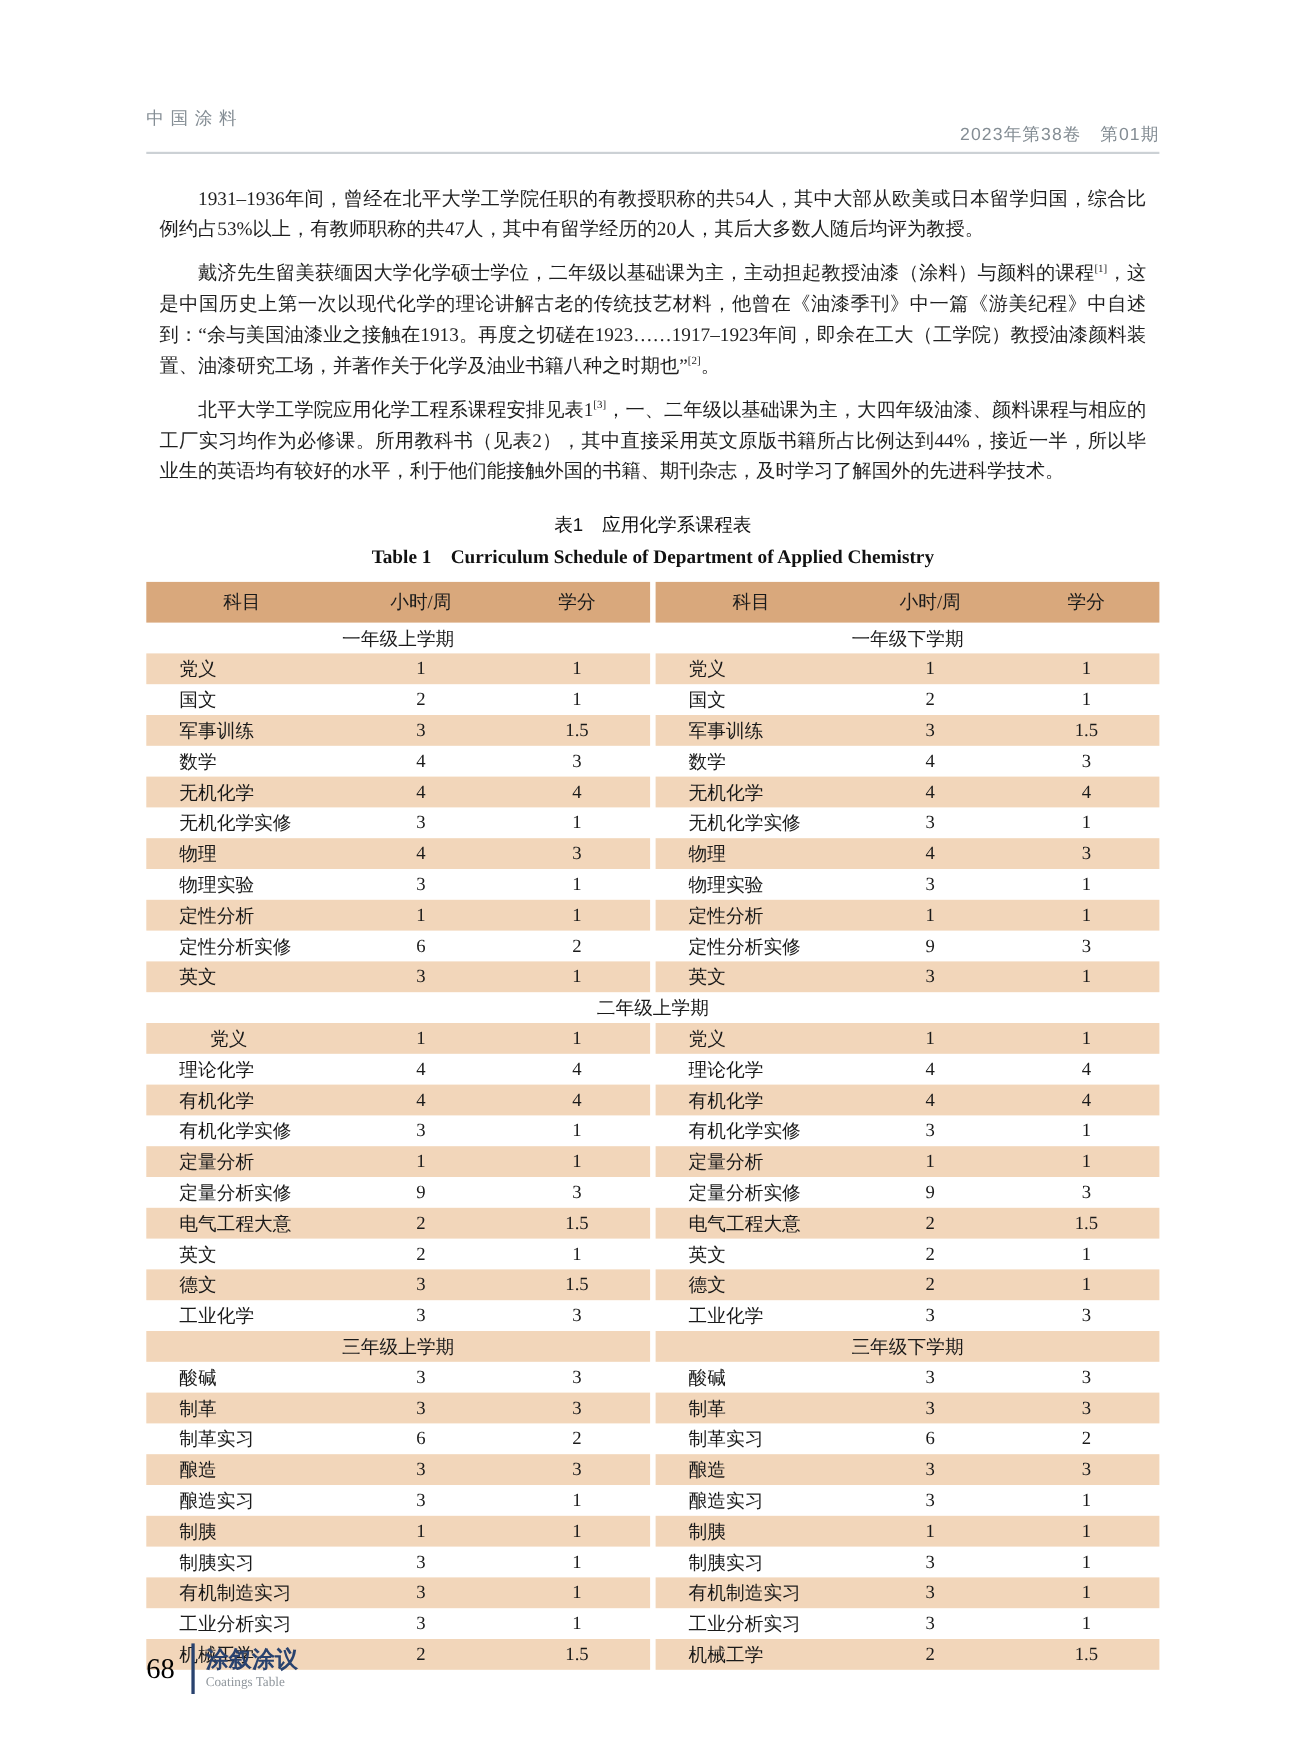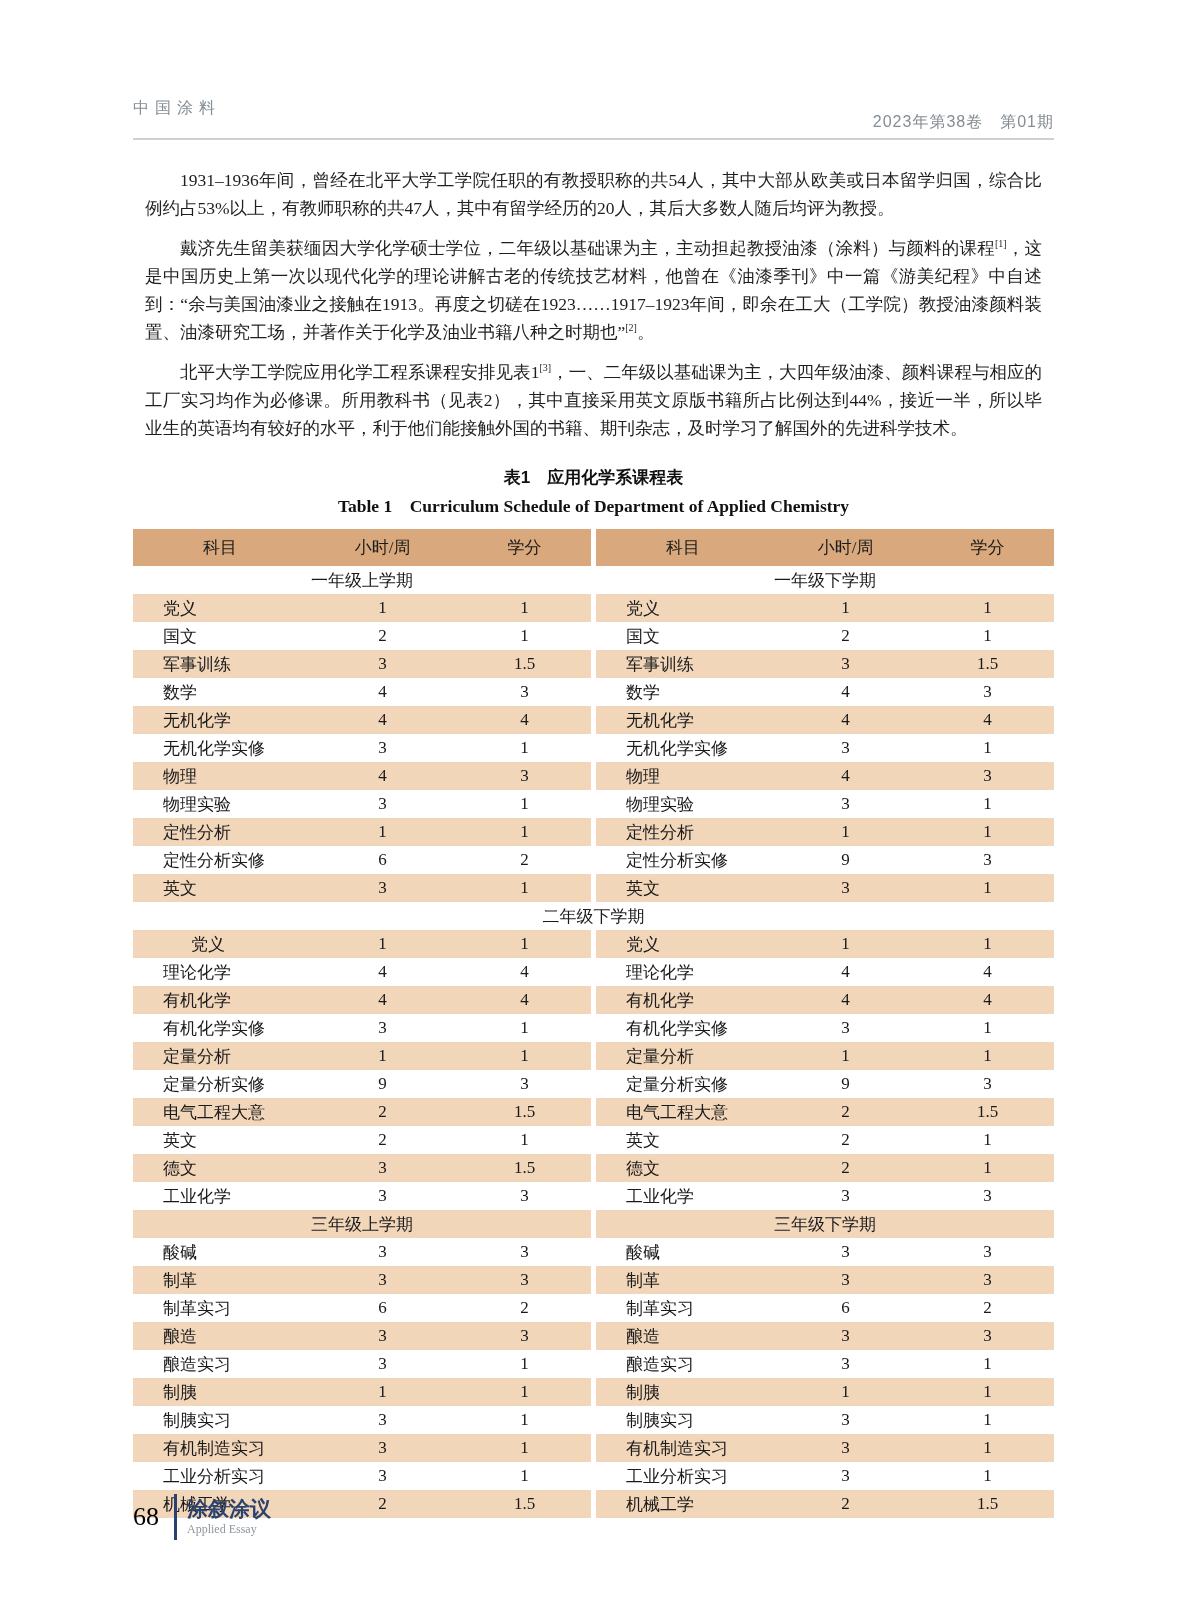--- a/index.html
+++ b/index.html
@@ -23,21 +23,21 @@
   
   .paras{margin-top:26px;}
   .para{
     margin:12px;font-size:17.5px;line-height:28px;
     text-align:justify;text-indent:2em;color:#1f1f1f;
   }
   .para sup{font-size:10px;line-height:0;}
 
   
   .table-title{text-align:center;margin-top:24px;}
-  .tt-cn{font-family:"Liberation Sans","DejaVu Sans",sans-serif;font-weight:bold;font-size:17px;color:#111;}
+  .tt-cn{font-family:"Liberation Sans","DejaVu Sans",sans-serif;font-weight:normal;font-size:17px;color:#111;}
   .tt-en{font-family:"Liberation Serif","DejaVu Serif",serif;font-weight:bold;font-size:17.5px;color:#111;margin-top:5px;}
 
   
   .ctable{margin-top:11px;font-size:17px;color:#1a1a1a;}
   .trow{display:flex;}
   .half{flex:1 1 0;display:flex;align-items:center;height:28px;background:transparent;}
   .half + .half{margin-left:5px;}
   .trow.hdr .half{height:37px;background:var(--hdr-bg);}
   .trow.stripe .half{background:var(--stripe-bg);}
   .c-sub{width:38%;box-sizing:border-box;padding-left:30px;}
@@ -227,21 +227,21 @@
           <div class="c-cr">1</div>
         </div>
         <div class="half">
           <div class="c-sub">英文</div>
           <div class="c-hr">3</div>
           <div class="c-cr">1</div>
         </div>
       </div>
       <div class="trow">
         <div class="half">
-          <div class="sec-title">二年级下学期</div>
+          <div class="sec-title">二年级上学期</div>
         </div>
       </div>
       <div class="trow stripe">
         <div class="half">
           <div class="c-sub ind">党义</div>
           <div class="c-hr">1</div>
           <div class="c-cr">1</div>
         </div>
         <div class="half">
           <div class="c-sub">党义</div>
@@ -487,15 +487,15 @@
       </div>
     </div>
 
 </div>
 
 <div class="page-foot">
   <span class="pg-num">68</span>
   <div class="fbar"></div>
   <div>
     <div class="fcn">涂叙涂议</div>
-    <div class="fen">Applied Essay</div>
+    <div class="fen">Coatings Table</div>
   </div>
 </div>
 
 </body></html>

